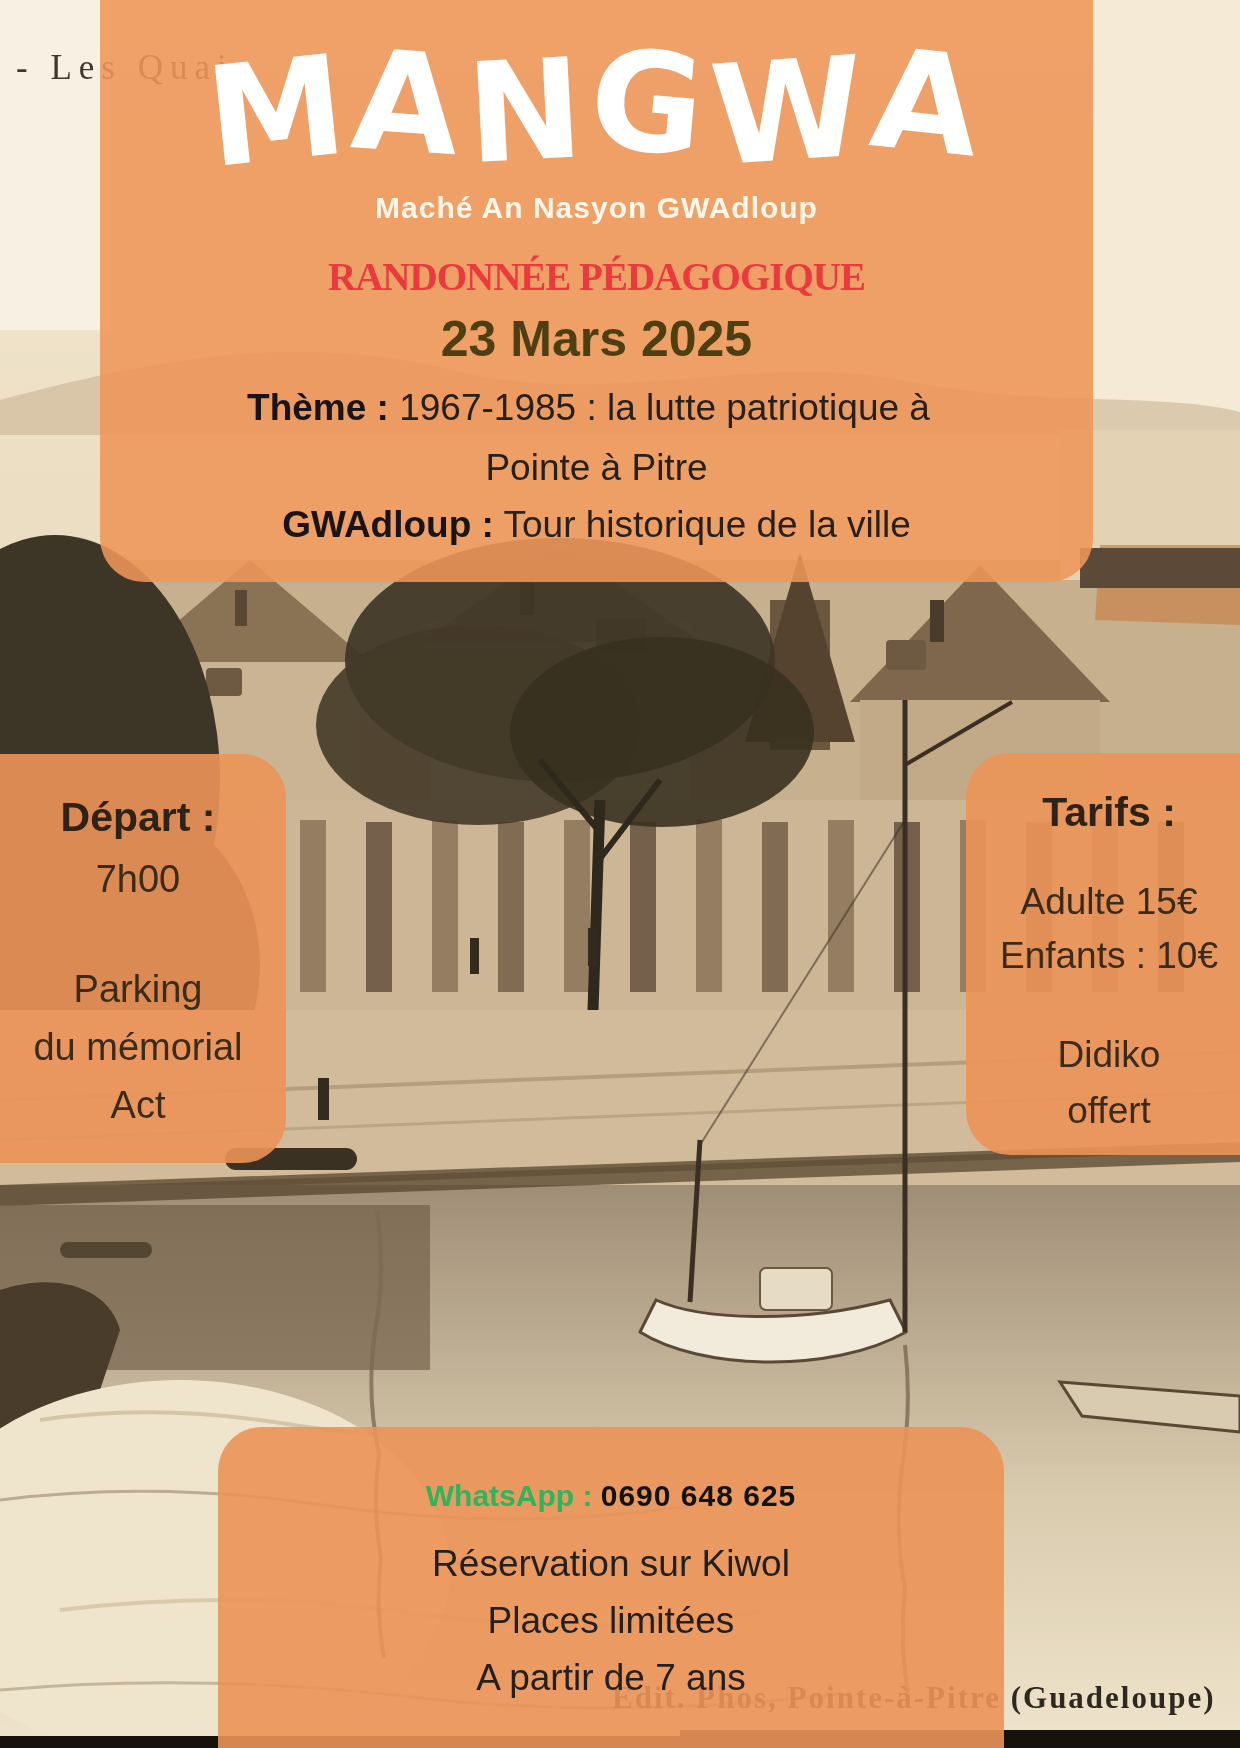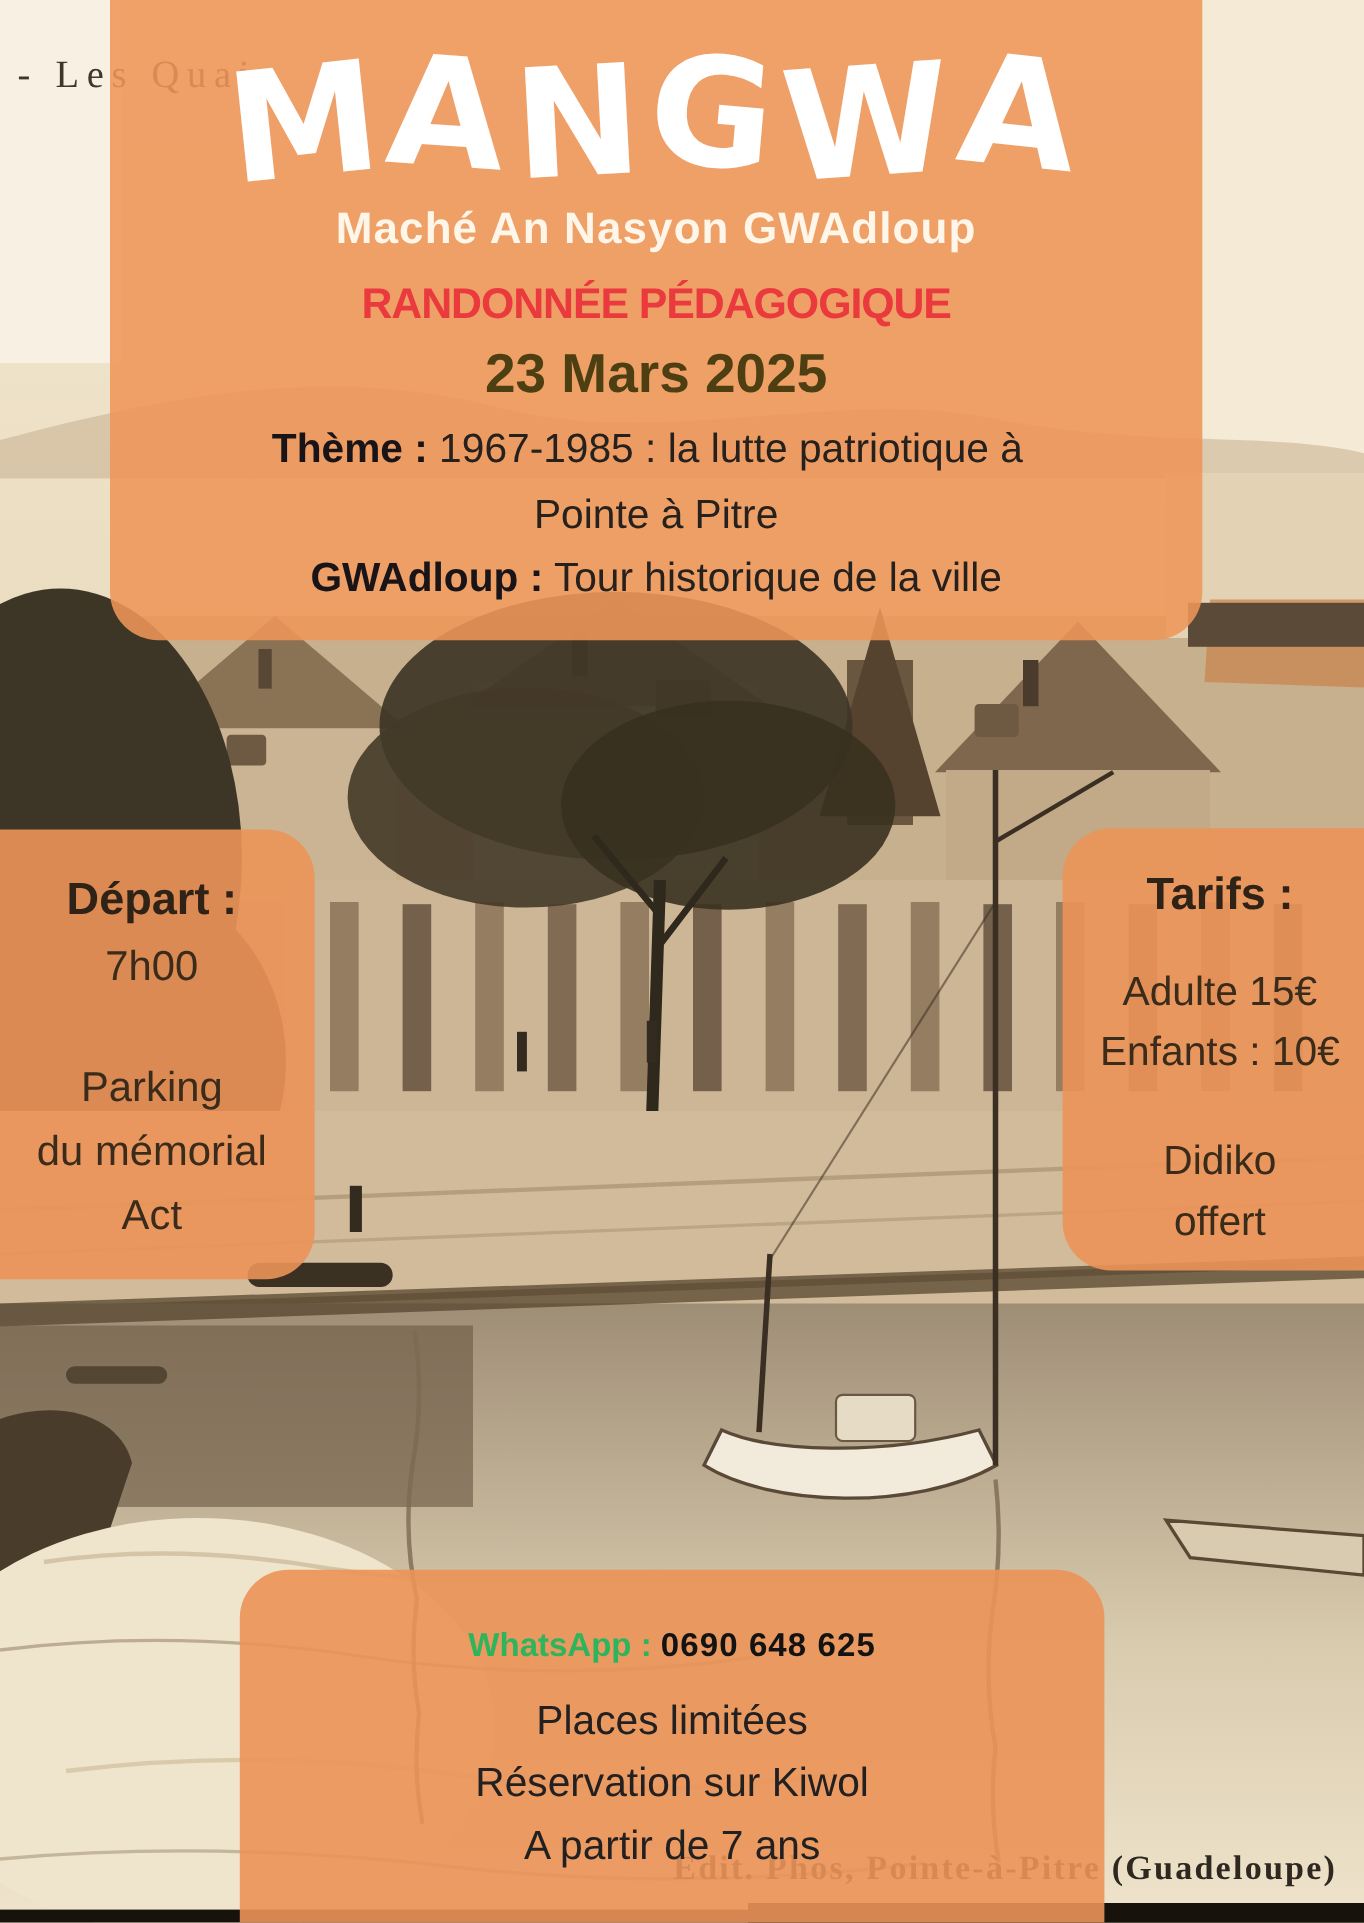--- a/index.html
+++ b/index.html
@@ -31,22 +31,22 @@
   .contact-panel{
     left:218px;top:1427px;width:786px;height:365px;border-radius:44px 44px 0 0;
     background:rgba(235,148,88,0.90);text-align:center;box-sizing:border-box;padding-top:44px;
   }
 
   .logo-title{
     color:#FFFFFF;font-size:138px;line-height:160px;font-weight:bold;margin:28px 0 0 0;
     letter-spacing:8px;font-family:"DejaVu Sans",sans-serif;
   }
   .logo-title .ltr{display:inline-block;}
-  .logo-subtitle{color:#FFF6EA;font-size:40px;line-height:36px;margin:2px 0 0 0;font-weight:bold;letter-spacing:1px;}
-  .event-type{color:#EA3A3E;font-size:39px;line-height:42px;font-weight:bold;margin:30px 0 0 0;letter-spacing:-1px;}
+  .logo-subtitle{color:#FFF6EA;font-size:30px;line-height:36px;margin:2px 0 0 0;font-weight:bold;letter-spacing:1px;}
+  .event-type{color:#EA3A3E;font-size:39px;line-height:42px;font-weight:bold;margin:30px 0 0 0;letter-spacing:-1px;font-family:Liberation Serif, serif;}
   .event-date{color:#4E3F13;font-size:50px;line-height:42px;font-weight:bold;margin:20px 0 0 0;}
   .theme-line{color:#26211D;font-size:37px;line-height:60px;margin:18px 16px 0 0;}
   .theme-line2{color:#26211D;font-size:37px;line-height:60px;margin:0;}
   .route-line{color:#26211D;font-size:37px;line-height:54px;margin:0;}
   .lbl{font-weight:bold;color:#181418;}
 
   .panel-title{color:#2F2216;font-size:41px;font-weight:bold;line-height:46px;margin:0;}
   .panel-text{color:#3A2B1B;font-size:38px;line-height:58px;margin:0;}
   .mt-sm{margin-top:10px;}
   .mt-lg{margin-top:52px;}
@@ -213,19 +213,19 @@
       <p class="panel-text" style="font-size:37px;line-height:56px;">offert</p>
     </div>
   </div>
 
   <div class="panel contact-panel">
     <p class="contact-line1">
       <span class="whatsapp">WhatsApp :</span>
       <span class="phone">0690 648 625</span>
     </p>
     <div class="contact-notes">
+      <p class="contact-note">Réservation sur  Kiwol</p>
       <p class="contact-note">Places limitées</p>
-      <p class="contact-note">Réservation sur  Kiwol</p>
       <p class="contact-note">A partir de 7 ans</p>
     </div>
   </div>
 
 </div>
 
 </body></html>

